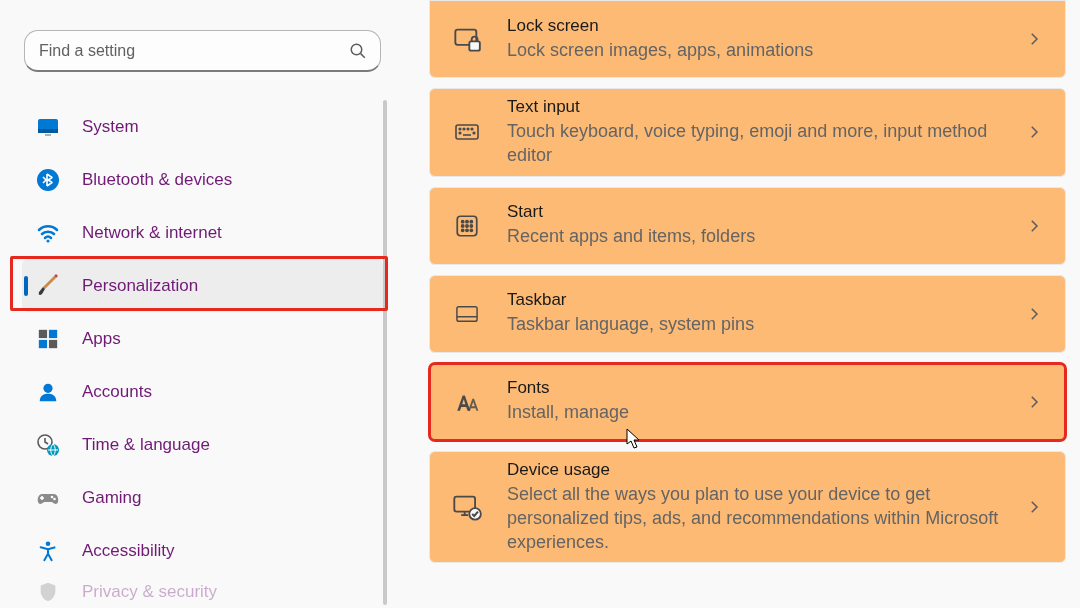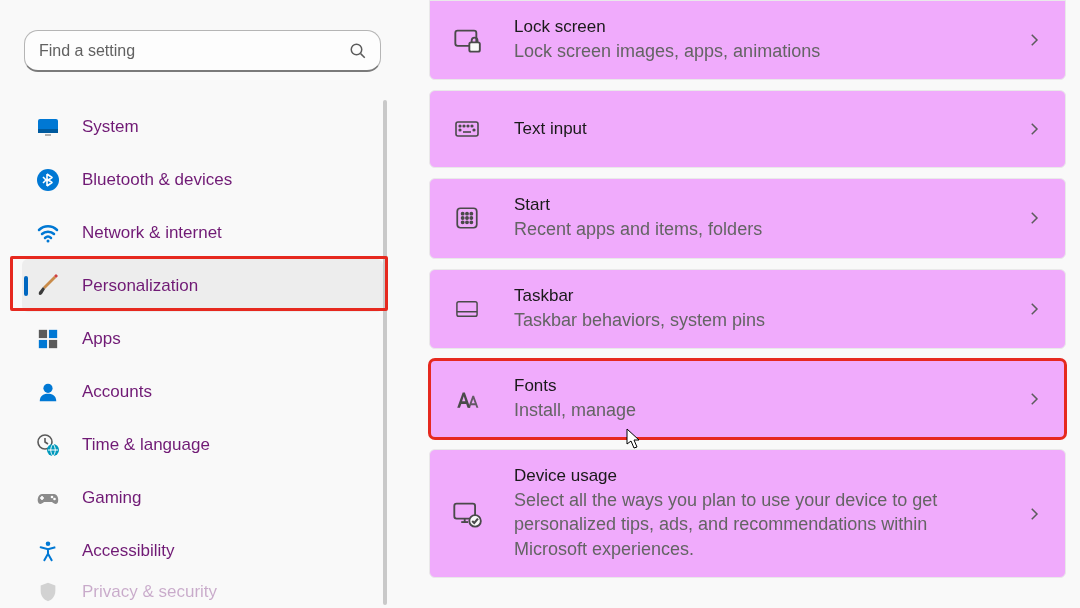--- a/index.html
+++ b/index.html
@@ -57,25 +57,25 @@
   }
 
   
   .main {
     flex: 1;
     padding: 0 14px 0 34px;
     display: flex; flex-direction: column; gap: 6px;
   }
   .card {
     display: flex; align-items: center;
-    background: #f0abfc;
+    background: #fdba74;
     border: 1px solid #e9e9e9;
     border-radius: 6px;
-    padding: 16px 22px;
-    gap: 32px;
+    padding: 8px 22px;
+    gap: 25px;
     cursor: pointer;
     margin-bottom: 4px;
     min-height: 78px;
   }
   .card.first { border-top-left-radius: 0; border-top-right-radius: 0; }
   .card .cico { width: 30px; height: 30px; display: inline-flex; align-items: center; justify-content: center; color: #4a4a4a; flex-shrink: 0; }
   .card .ct { flex: 1; display: flex; flex-direction: column; gap: 2px; }
   .card .ct .ctitle { font-size: 17px; color: #1a1a1a; }
   .card .ct .cdesc { font-size: 18px; color: #646464; line-height: 1.35; }
   .card .chev { width: 18px; height: 18px; color: #5c5c5c; flex-shrink: 0; }
@@ -241,20 +241,21 @@
           <circle cx="9" cy="9" r=".8" fill="currentColor"></circle>
           <circle cx="13" cy="9" r=".8" fill="currentColor"></circle>
           <circle cx="17" cy="9" r=".8" fill="currentColor"></circle>
           <circle cx="5" cy="13" r=".8" fill="currentColor"></circle>
           <circle cx="19" cy="13" r=".8" fill="currentColor"></circle>
           <line x1="8" y1="15" x2="16" y2="15"></line>
         </svg>
     </span>
     <div class="ct">
       <span class="ctitle">Text input</span>
+      <span class="cdesc">Touch keyboard, voice typing, emoji and more, input method editor</span>
     </div>
     <span class="chev"><svg viewBox="0 0 24 24" fill="none" stroke="currentColor" stroke-width="2">
           <path d="M9 5 L16 12 L9 19"></path>
         </svg></span>
   </div>
 
   <div class="card">
     <span class="cico">
       <svg viewBox="0 0 24 24" width="26" height="26" fill="none" stroke="currentColor" stroke-width="1.6">
           <rect x="3" y="3" width="18" height="18" rx="3"></rect>
@@ -280,21 +281,21 @@
 
   <div class="card">
     <span class="cico">
       <svg viewBox="0 0 24 24" width="28" height="22" fill="none" stroke="currentColor" stroke-width="1.6">
           <rect x="1" y="4" width="22" height="16" rx="2"></rect>
           <line x1="1" y1="15" x2="23" y2="15"></line>
         </svg>
     </span>
     <div class="ct">
       <span class="ctitle">Taskbar</span>
-      <span class="cdesc">Taskbar behaviors, system pins</span>
+      <span class="cdesc">Taskbar language, system pins</span>
     </div>
     <span class="chev"><svg viewBox="0 0 24 24" fill="none" stroke="currentColor" stroke-width="2">
           <path d="M9 5 L16 12 L9 19"></path>
         </svg></span>
   </div>
 
   <div class="card hl">
     <span class="cico">
       <svg viewBox="0 0 24 24" width="28" height="26" fill="currentColor">
           <path d="M3 20 L8 6 L10 6 L15 20 L12.5 20 L11.3 16.5 L6.7 16.5 L5.5 20 Z M7.5 14 L10.5 14 L9 9.5 Z"></path>

